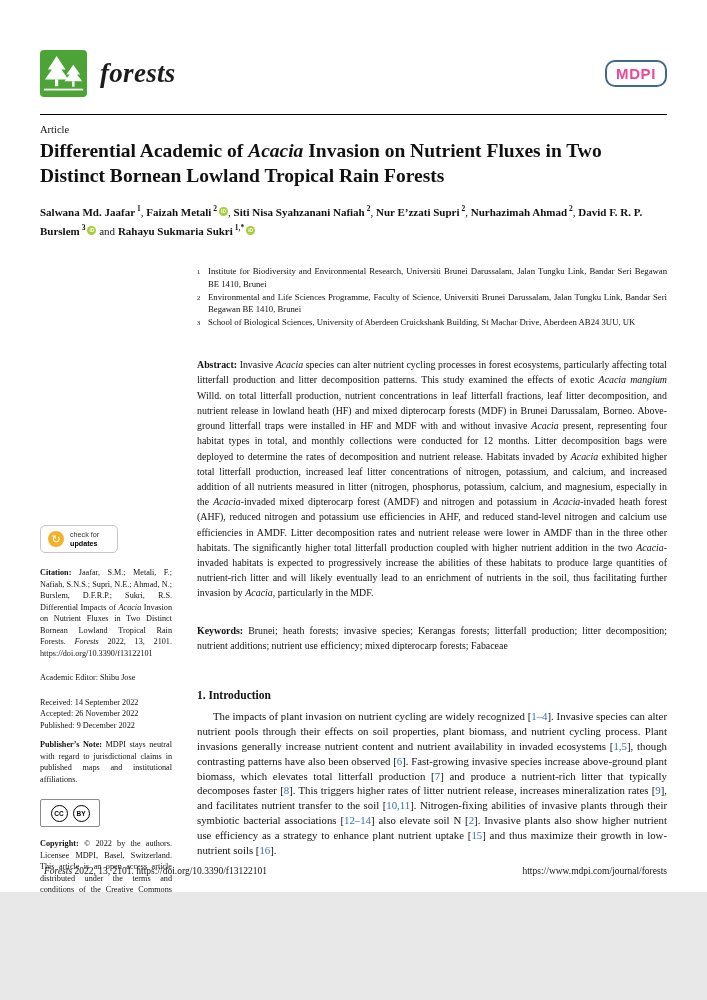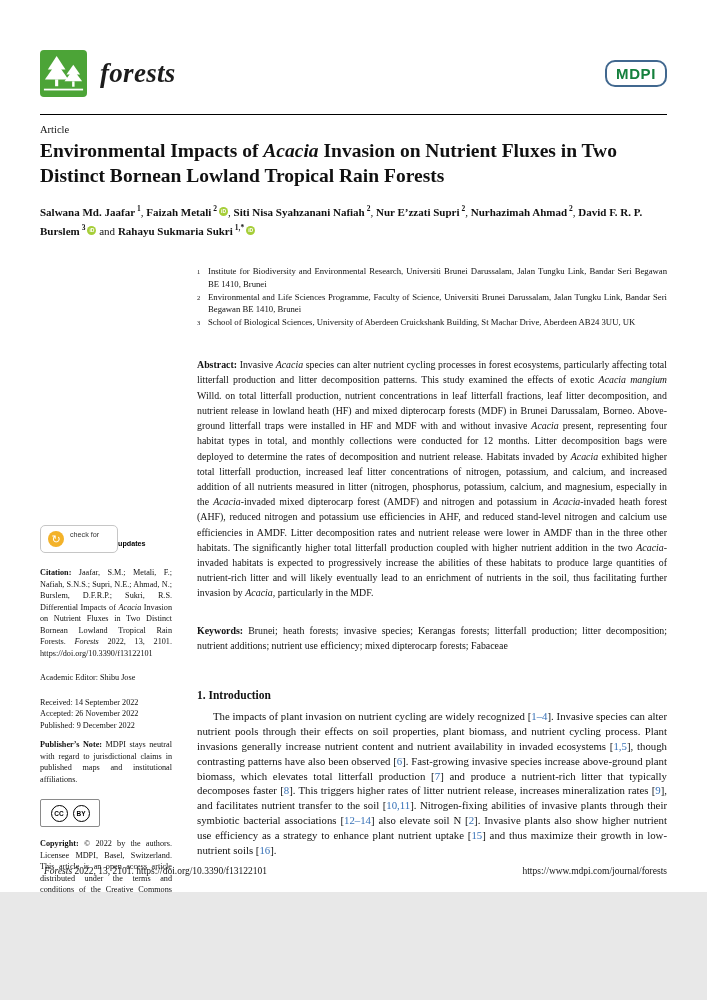--- a/index.html
+++ b/index.html
@@ -10,21 +10,21 @@
   }
   .it { font-style:italic; }
   .ref { color:#3670B6; cursor:pointer; }
 
   
   .masthead { display:flex; justify-content:space-between; align-items:center; padding-top:50px; }
   .journal-logo { display:flex; align-items:center; gap:13px; }
   .logo-box { width:47px; height:47px; display:block; }
   .journal-name { font-style:italic; font-weight:bold; font-size:27px; color:#1c1c1c; letter-spacing:0.3px; }
   .mdpi-badge {
-    border:2.4px solid #41688F; border-radius:10px; color:#15803d; background:#fff;
+    border:2.4px solid #41688F; border-radius:10px; color:#ec4899; background:#fff;
     font-family:"Liberation Sans", sans-serif; font-weight:bold; font-size:15px;
     padding:3px 9px; letter-spacing:0.6px;
   }
   .head-rule { border:none; border-top:1.2px solid #000; margin:17px 0 0 0; }
 
   .article-type { font-size:10.5px; margin-top:9px; }
   .title { font-size:19.5px; line-height:24.5px; font-weight:bold; margin:4px 0 0 0; }
   .title .it { font-style:italic; }
 
   .authors { margin-top:13px; font-size:11px; line-height:15.5px; font-weight:bold; }
@@ -55,21 +55,21 @@
   
   .update-badge {
     width:78px; height:28px; border:1px solid #c6c6c6; border-radius:5px; background:#fff;
     display:flex; align-items:center; gap:6px; padding:0 7px; box-sizing:border-box; text-align:left;
   }
   .update-icon {
     width:16px; height:16px; border-radius:50%; background:#F3B229; color:#fff;
     font-size:11px; line-height:16px; text-align:center; flex:0 0 16px;
   }
   .update-text { font-family:"Liberation Sans",sans-serif; font-size:7.2px; line-height:9px; color:#333; }
-  .update-text .l2 { font-weight:bold; color:#000;margin-left:48px; }
+  .update-text .l2 { font-weight:bold; color:#000; }
 
   .citation-block { margin-top:14px; }
   .editor-line { margin-top:13px; text-align:left; }
   .dates { margin-top:13px; text-align:left; }
   .pub-note { margin-top:8px; }
   .cc-badge {
     margin-top:14px; width:58px; height:26px; border:1px solid #8a8a8a; border-radius:2px;
     background:#fff; display:flex; align-items:center; justify-content:center; gap:5px;
   }
   .cc-circle {
@@ -103,21 +103,21 @@
       </svg>
       <span class="journal-name">forests</span>
     </div>
     <div class="mdpi-badge">MDPI</div>
   </div>
 
   <hr class="head-rule">
 
   <div class="article-type">Article</div>
 
-  <h1 class="title"><span>Environmental Impacts of </span><span class="it">Acacia</span><span> Invasion on Nutrient Fluxes in Two Distinct Bornean Lowland Tropical Rain Forests</span></h1>
+  <h1 class="title"><span>Differential Academic of </span><span class="it">Acacia</span><span> Invasion on Nutrient Fluxes in Two Distinct Bornean Lowland Tropical Rain Forests</span></h1>
 
   <div class="authors">
     <span><span>Salwana Md. Jaafar</span><sup class="asup">1</sup><span class="sep">, </span></span><span><span>Faizah Metali</span><sup class="asup">2</sup><span class="orcid">iD</span><span class="sep">, </span></span><span><span>Siti Nisa Syahzanani Nafiah</span><sup class="asup">2</sup><span class="sep">, </span></span><span><span>Nur E’zzati Supri</span><sup class="asup">2</sup><span class="sep">, </span></span><span><span>Nurhazimah Ahmad</span><sup class="asup">2</sup><span class="sep">, </span></span><span><span>David F. R. P. Burslem</span><sup class="asup">3</sup><span class="orcid">iD</span><span class="sep"> and </span></span><span><span>Rahayu Sukmaria Sukri</span><sup class="asup">1,*</sup><span class="orcid">iD</span></span>
   </div>
 
   <div class="content-row">
 
     <aside class="left-col">
 
       <div class="update-badge">

